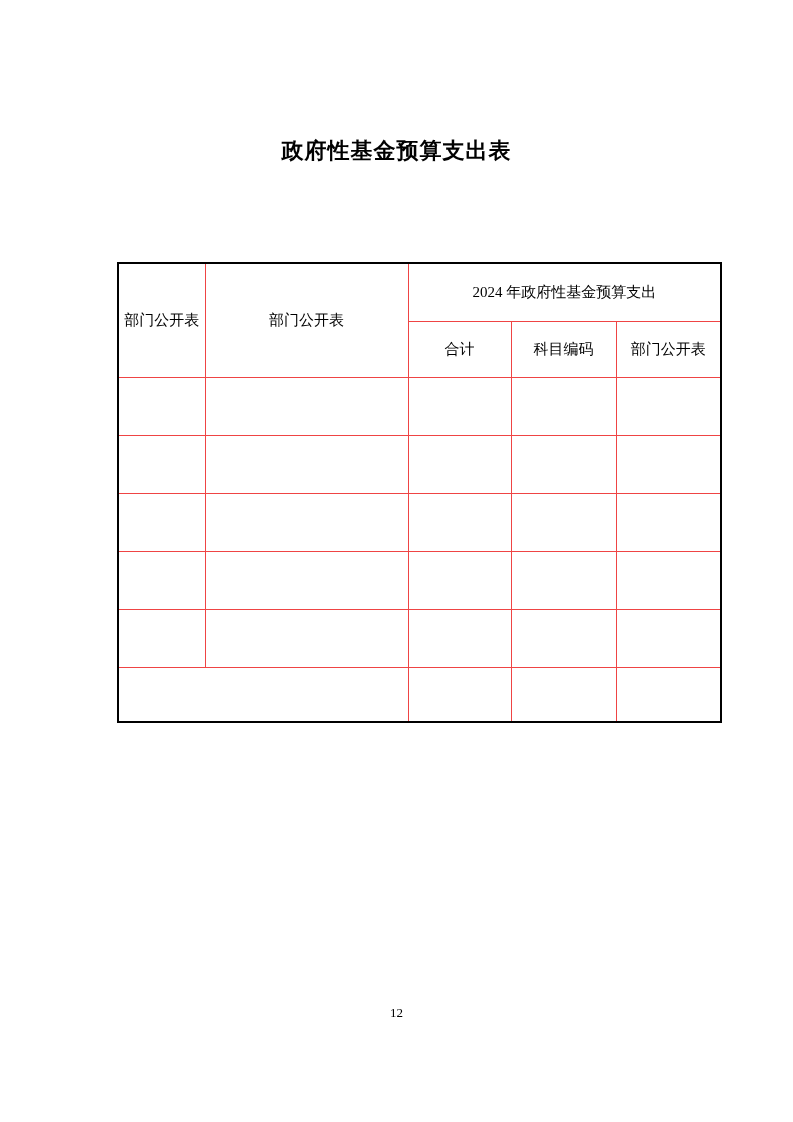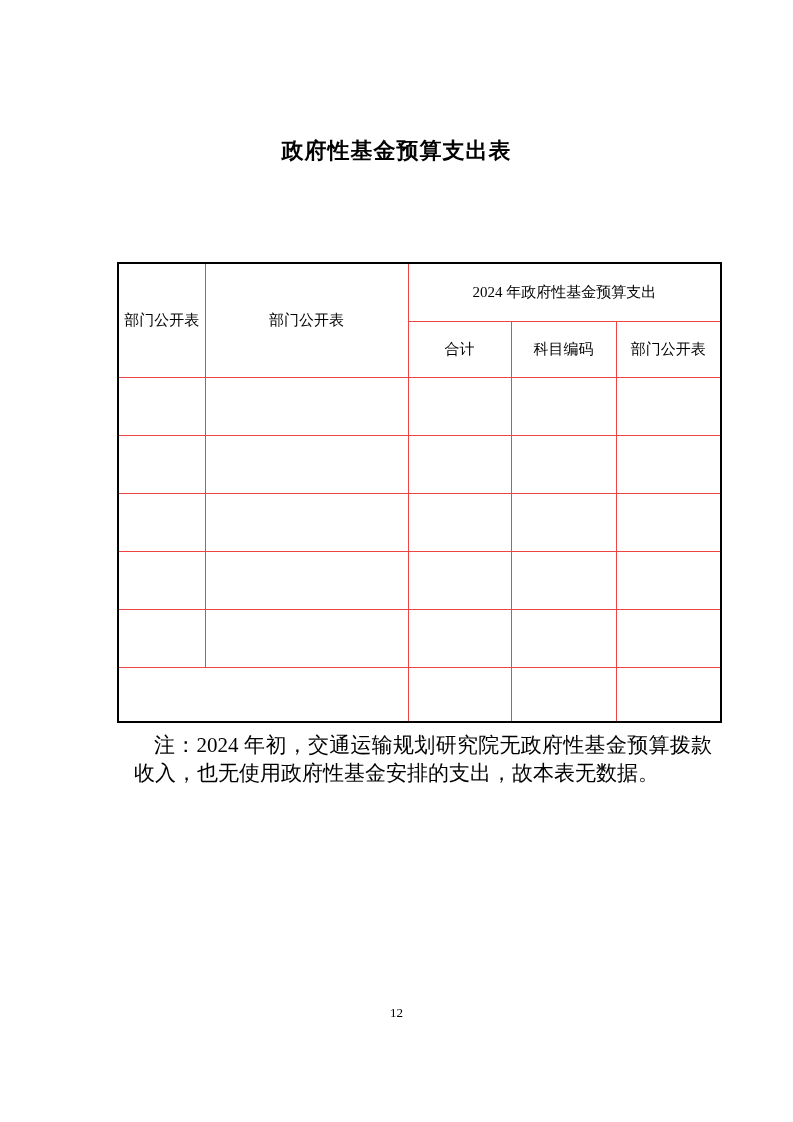--- a/index.html
+++ b/index.html
@@ -140,17 +140,16 @@
         </tr>
         <tr class="last-row">
           <td colspan="2"></td>
           <td></td>
           <td></td>
           <td></td>
         </tr>
       </tbody>
   </table>
 
-  <p class="note">注：2024 年初，交通运输规划研究院无政府性基金预算拨款收入，也无使用政府性基金安排的支出，故本表无数据。</p>
 
   <div class="page-number">12</div>
 
 </div>
 
 </body></html>

